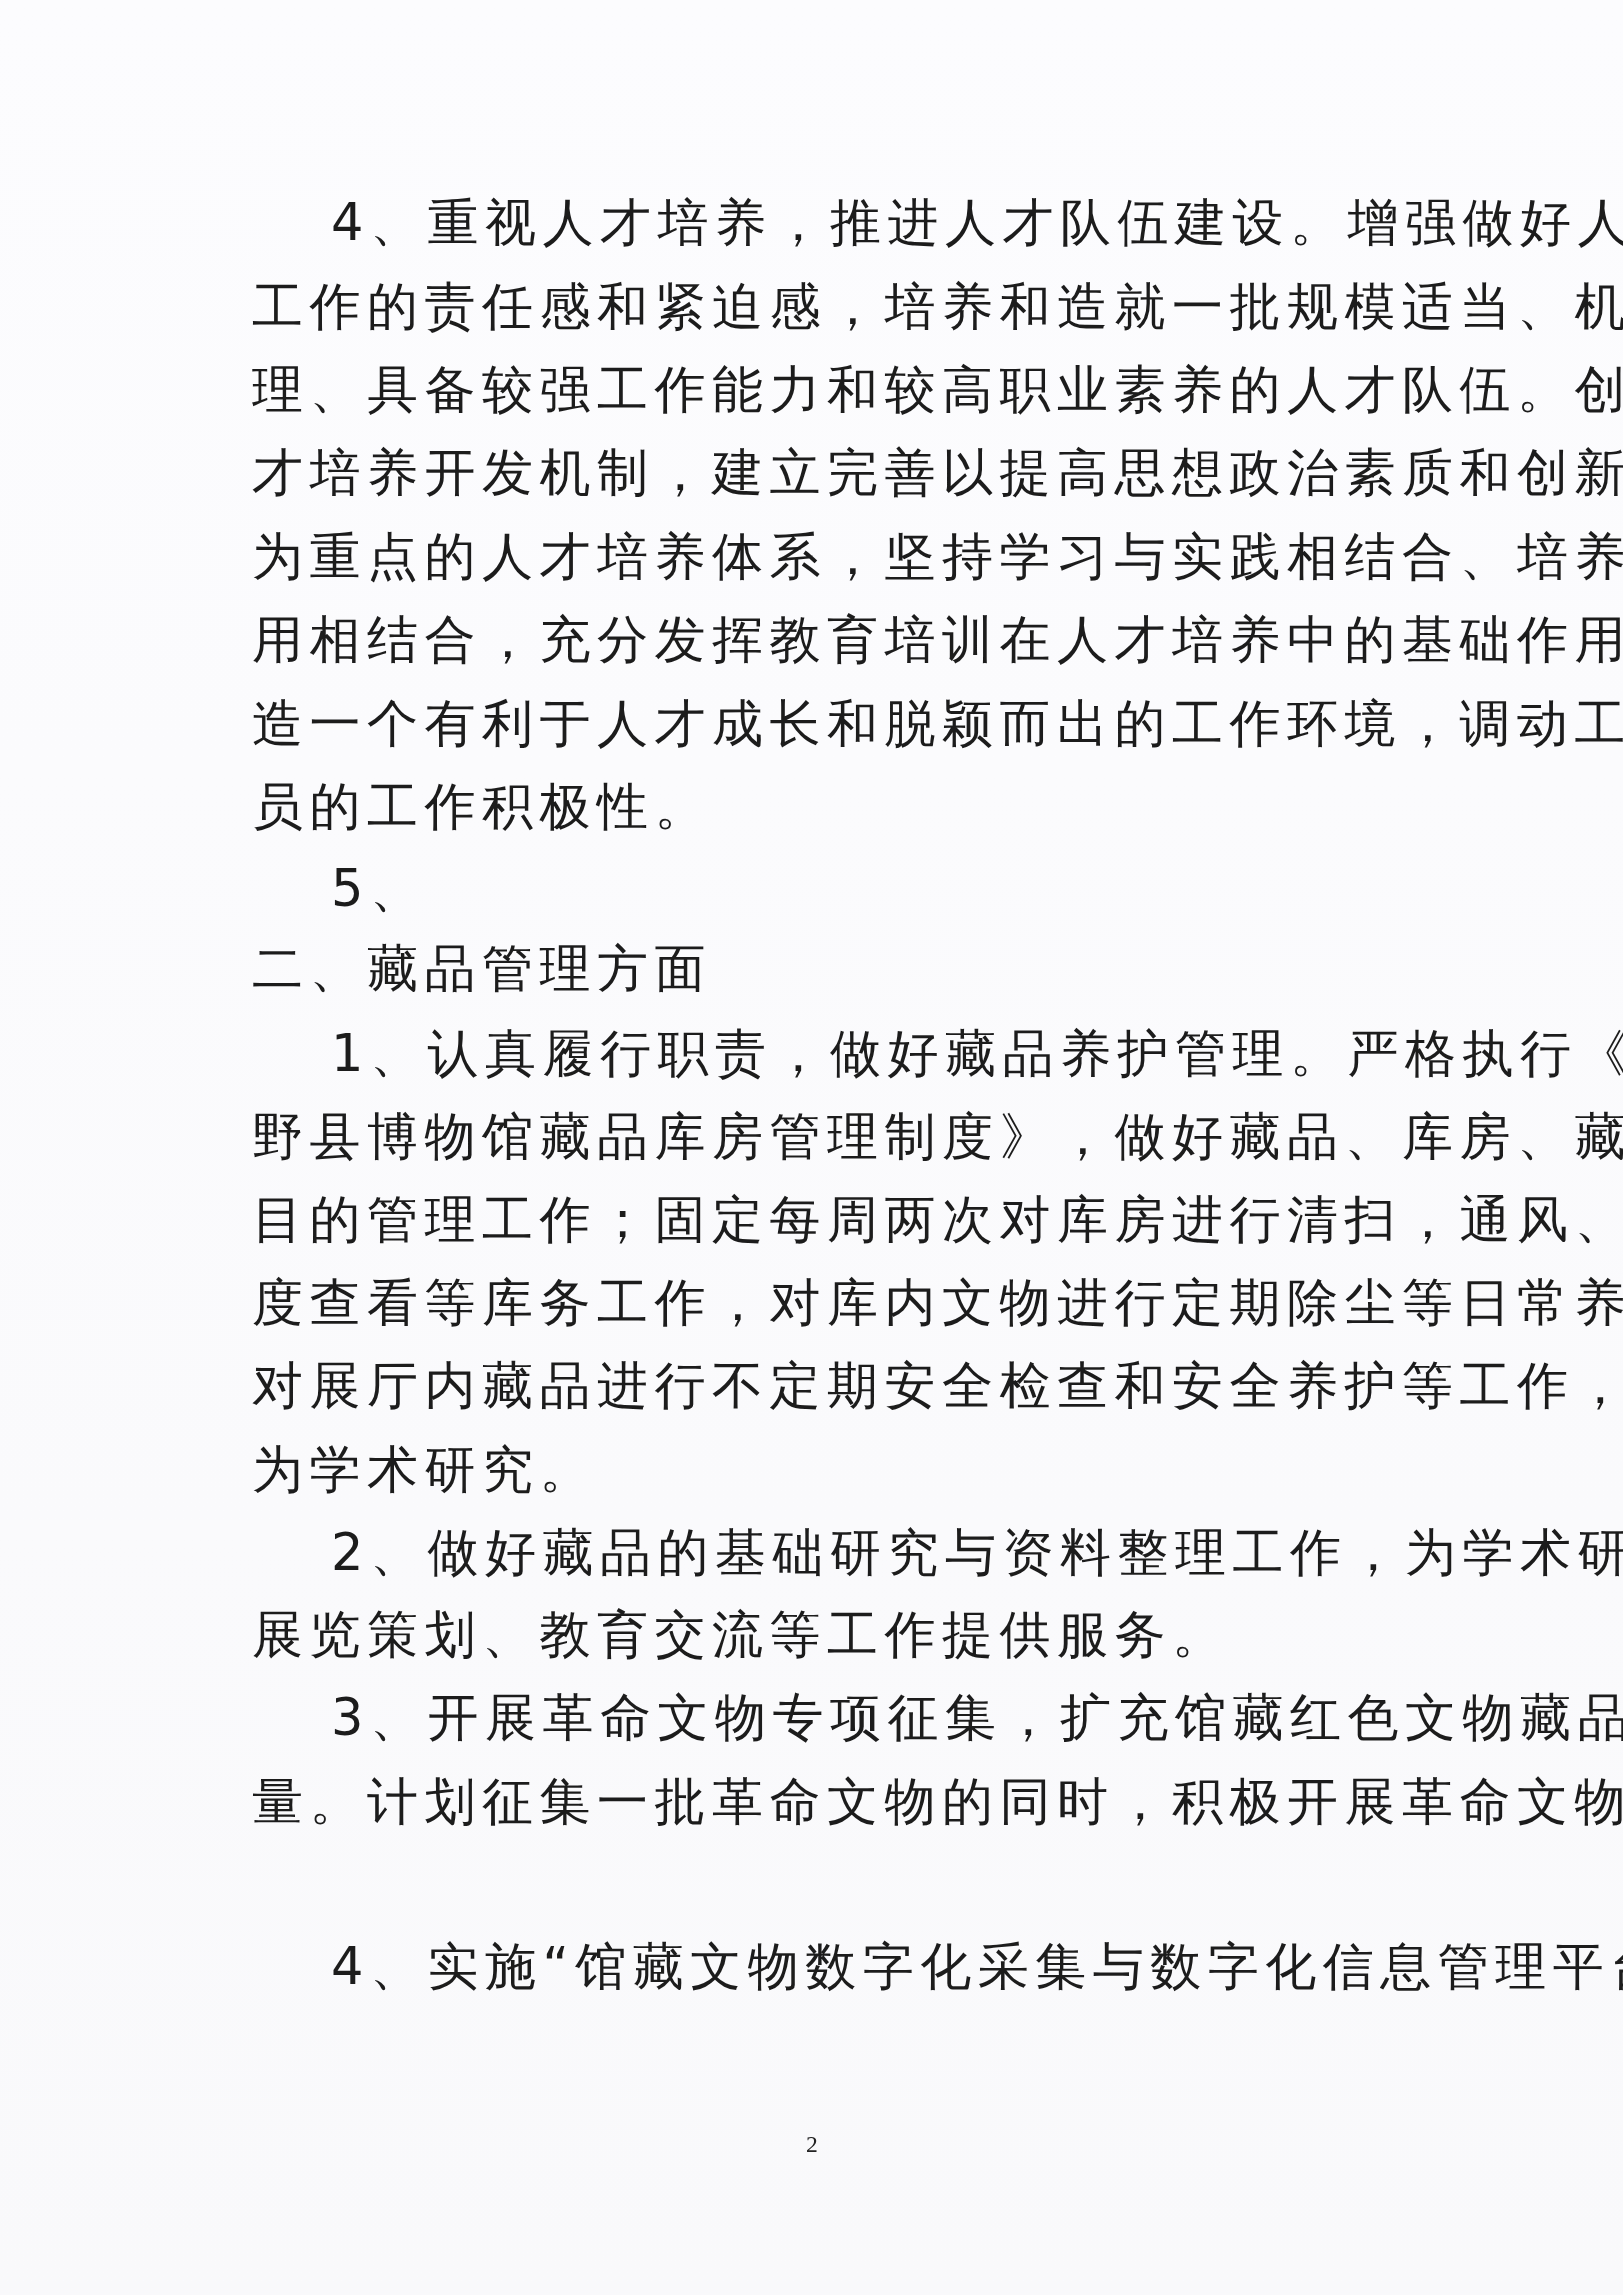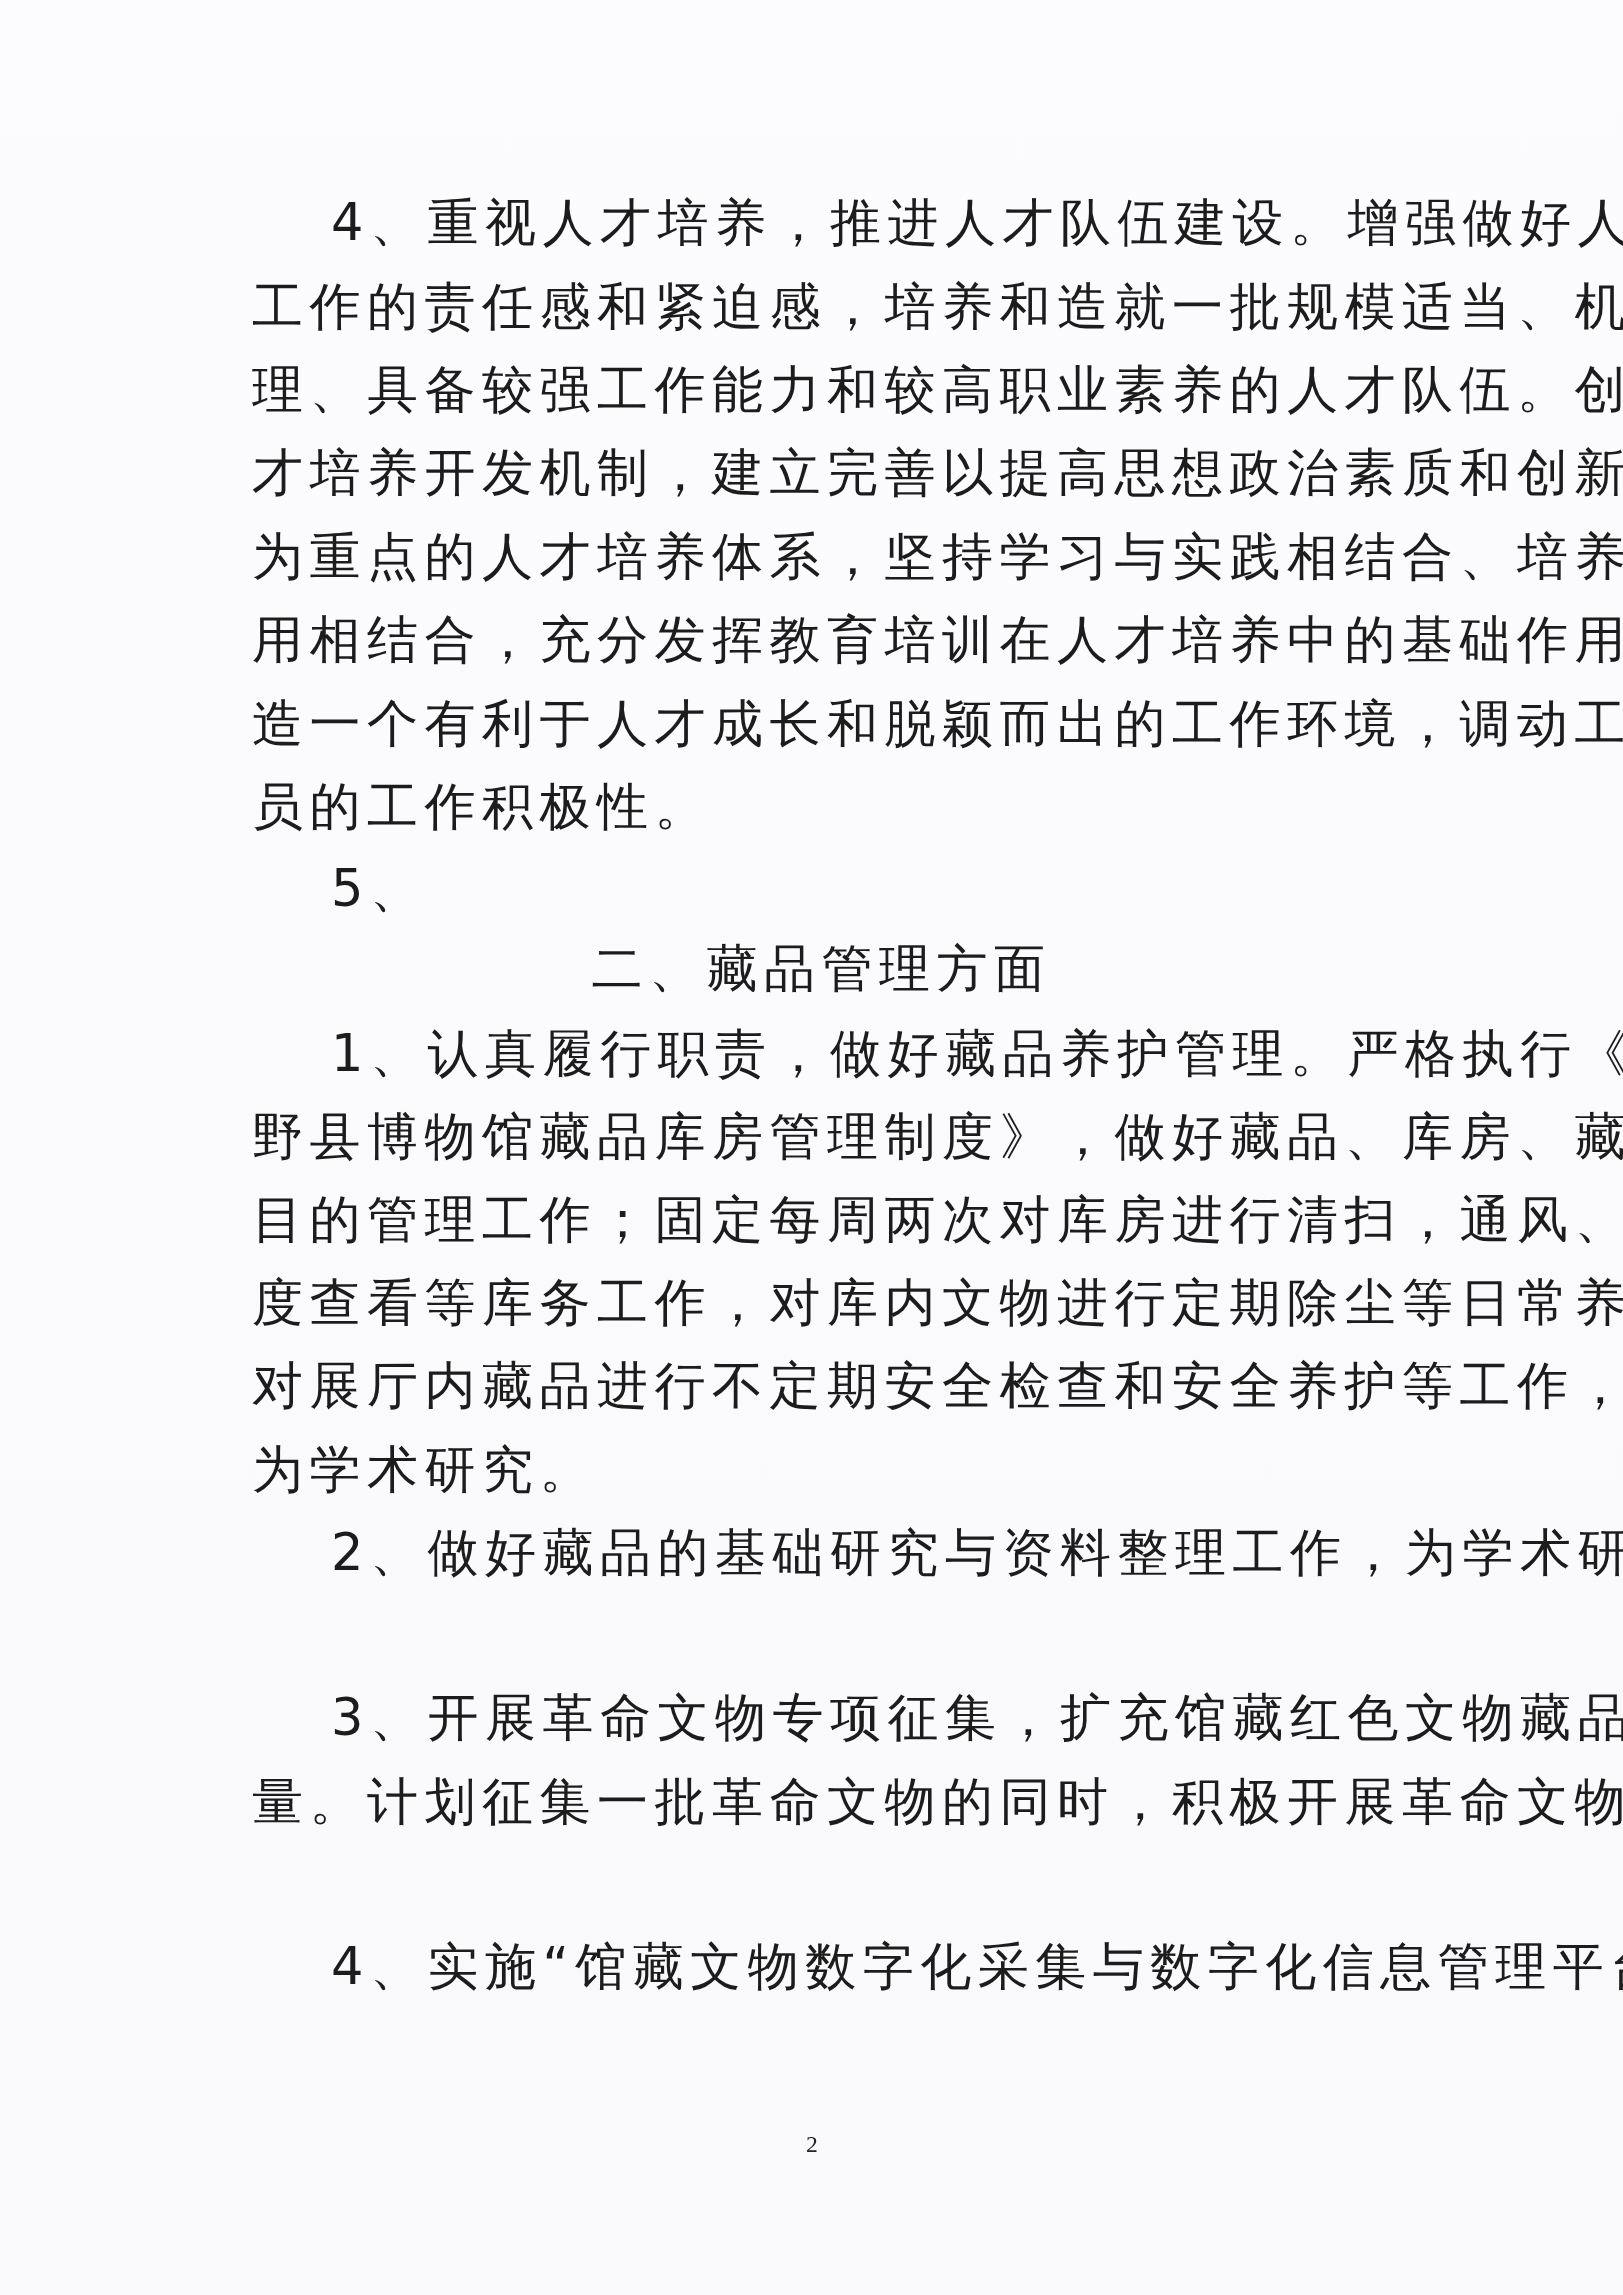--- a/index.html
+++ b/index.html
@@ -24,21 +24,21 @@
       line-height: 65px;
       white-space: nowrap;
       letter-spacing: 6.5px;
       font-weight: 400;
     }
     .line.justify {
       text-align: justify;
       text-align-last: justify;
     }
     .indent-start { left: 331px; width: 1060px; }
-    .heading { letter-spacing: 6.5px; text-align: center; }
+    .heading { letter-spacing: 6.5px; }
     .page-number {
       position: absolute;
       left: 812px; top: 2131px;
       transform: translateX(-50%);
       font-family: "Liberation Serif", serif;
       font-size: 23.6px;
       color: #222;
     }
   </style>
 </head>
@@ -60,20 +60,21 @@
   <div class="line heading" style="top:936px">二、藏品管理方面</div>
 
   <div class="line justify indent-start" style="top:1021px">1、认真履行职责，做好藏品养护管理。严格执行《巨</div>
   <div class="line justify" style="top:1104px">野县博物馆藏品库房管理制度》，做好藏品、库房、藏品账</div>
   <div class="line justify" style="top:1187px">目的管理工作；固定每周两次对库房进行清扫，通风、温湿</div>
   <div class="line justify" style="top:1270px">度查看等库务工作，对库内文物进行定期除尘等日常养护，</div>
   <div class="line justify" style="top:1353px">对展厅内藏品进行不定期安全检查和安全养护等工作，确保</div>
   <div class="line" style="top:1437px">为学术研究。</div>
 
   <div class="line justify indent-start" style="top:1520px">2、做好藏品的基础研究与资料整理工作，为学术研究、</div>
+  <div class="line" style="top:1602px">展览策划、教育交流等工作提供服务。</div>
 
   <div class="line justify indent-start" style="top:1685px">3、开展革命文物专项征集，扩充馆藏红色文物藏品数</div>
   <div class="line justify" style="top:1769px">量。计划征集一批革命文物的同时，积极开展革命文物鉴定</div>
 
   <div class="line justify indent-start" style="top:1934px">4、实施“馆藏文物数字化采集与数字化信息管理平台</div>
 
   <div class="page-number">2</div>
 </div>
 
 

